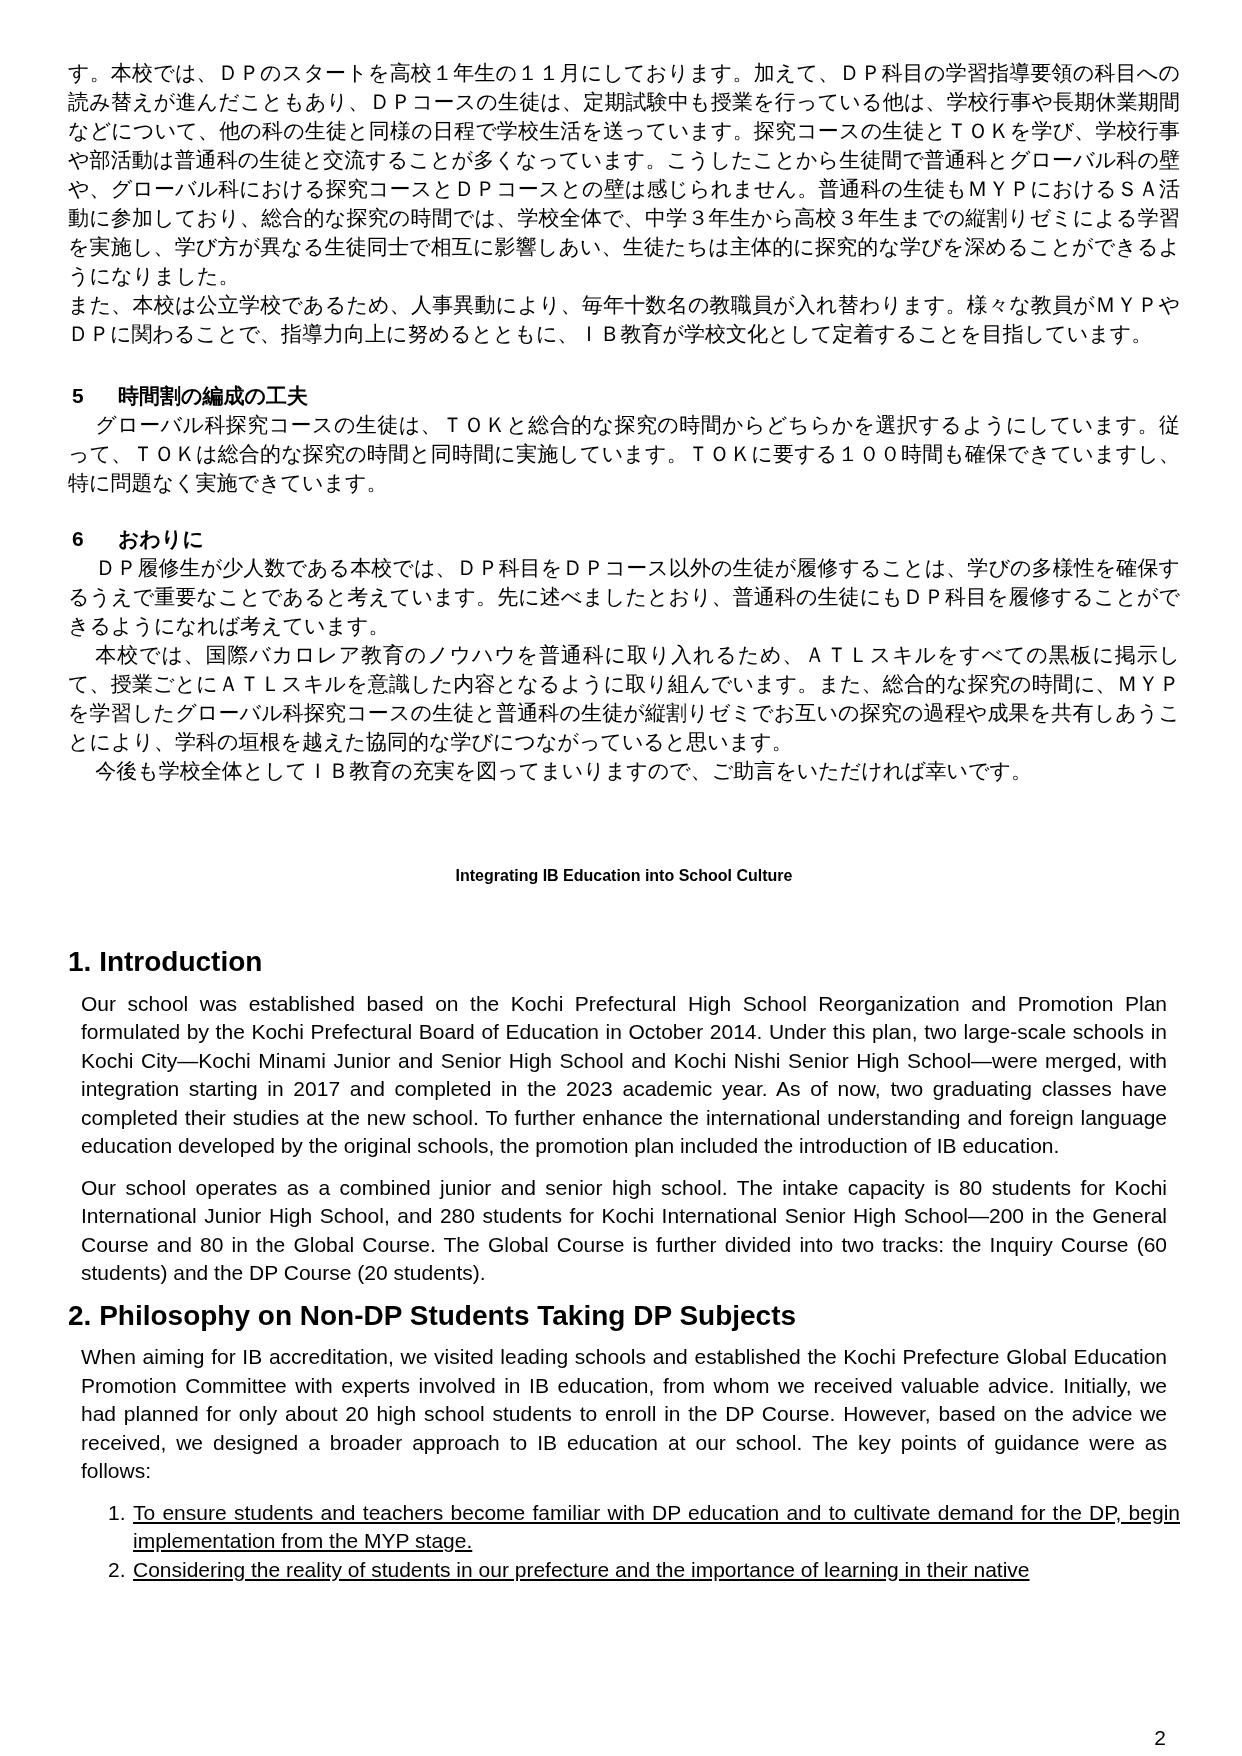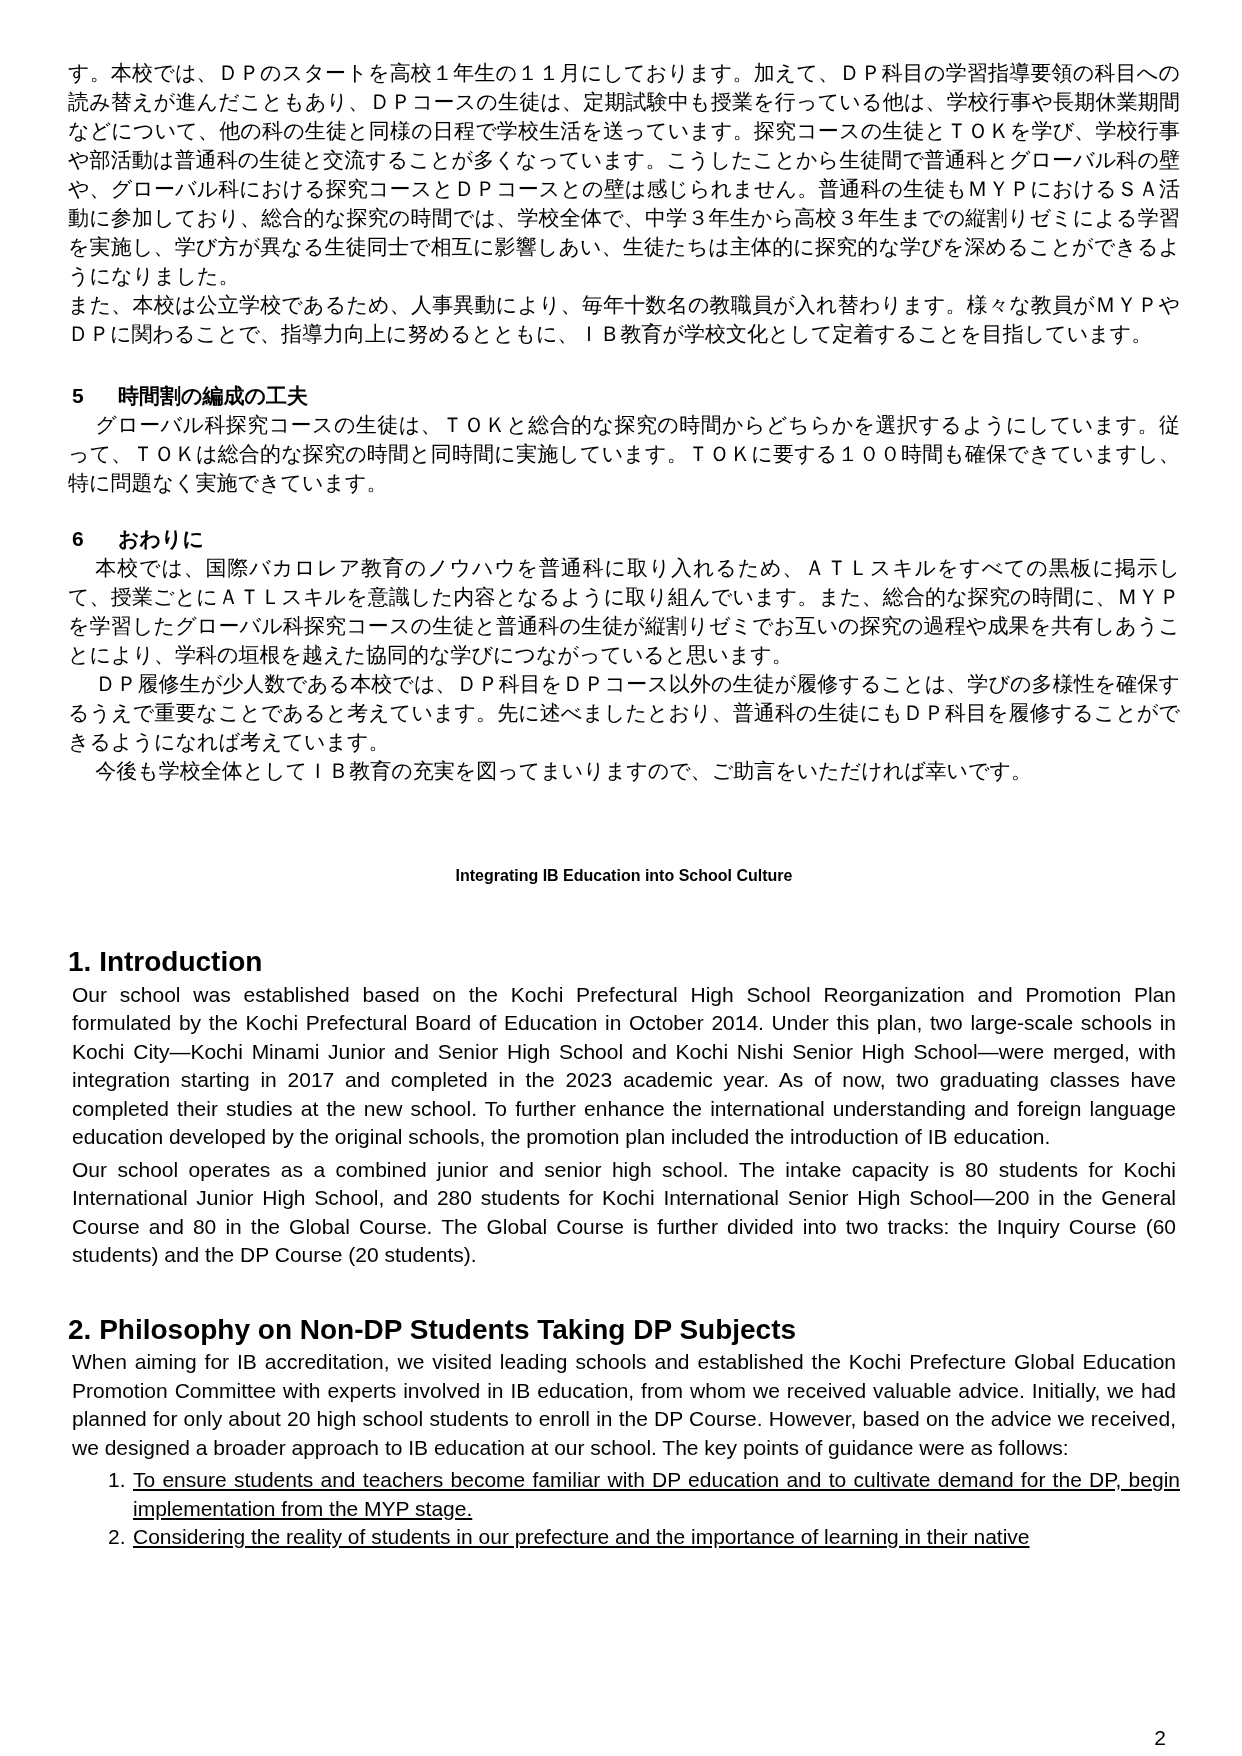--- a/index.html
+++ b/index.html
@@ -49,23 +49,23 @@
     font-size: 16px;
     line-height: 30px;
   }
   
   .en-heading {
     margin: 57px 0 0 0;
     font-size: 28px;
     line-height: 28.5px;
     font-weight: bold;
   }
-  .en-heading.second { margin-top: 46px; }
+  .en-heading.second { margin-top: 14px; }
   .en-para {
-    margin: 4px;
+    margin: 13px;
     font-size: 21px;
     line-height: 28.5px;
     text-align: justify;
   }
   .en-list { margin: 0; }
   .en-list-item {
     display: flex;
     font-size: 21px;
     line-height: 28.5px;
   }
@@ -98,22 +98,22 @@
   <div class="jp-heading">
     <span class="sec-num">5</span>
     <span>時間割の編成の工夫</span>
   </div>
   <p class="jp-para indent">グローバル科探究コースの生徒は、ＴＯＫと総合的な探究の時間からどちらかを選択するようにしています。従って、ＴＯＫは総合的な探究の時間と同時間に実施しています。ＴＯＫに要する１００時間も確保できていますし、特に問題なく実施できています。</p>
 
   <div class="jp-heading second">
     <span class="sec-num">6</span>
     <span>おわりに</span>
   </div>
+  <p class="jp-para indent">ＤＰ履修生が少人数である本校では、ＤＰ科目をＤＰコース以外の生徒が履修することは、学びの多様性を確保するうえで重要なことであると考えています。先に述べましたとおり、普通科の生徒にもＤＰ科目を履修することができるようになれば考えています。</p>
   <p class="jp-para indent">本校では、国際バカロレア教育のノウハウを普通科に取り入れるため、ＡＴＬスキルをすべての黒板に掲示して、授業ごとにＡＴＬスキルを意識した内容となるように取り組んでいます。また、総合的な探究の時間に、ＭＹＰを学習したグローバル科探究コースの生徒と普通科の生徒が縦割りゼミでお互いの探究の過程や成果を共有しあうことにより、学科の垣根を越えた協同的な学びにつながっていると思います。</p>
-  <p class="jp-para indent">ＤＰ履修生が少人数である本校では、ＤＰ科目をＤＰコース以外の生徒が履修することは、学びの多様性を確保するうえで重要なことであると考えています。先に述べましたとおり、普通科の生徒にもＤＰ科目を履修することができるようになれば考えています。</p>
   <p class="jp-para indent">今後も学校全体としてＩＢ教育の充実を図ってまいりますので、ご助言をいただければ幸いです。</p>
 
   <div class="en-title">
     <div>Integrating IB Education into School Culture</div>
   </div>
 
   <h3 class="en-heading">1. Introduction</h3>
   <p class="en-para">Our school was established based on the Kochi Prefectural High School Reorganization and Promotion Plan formulated by the Kochi Prefectural Board of Education in October 2014. Under this plan, two large-scale schools in Kochi City—Kochi Minami Junior and Senior High School and Kochi Nishi Senior High School—were merged, with integration starting in 2017 and completed in the 2023 academic year. As of now, two graduating classes have completed their studies at the new school. To further enhance the international understanding and foreign language education developed by the original schools, the promotion plan included the introduction of IB education.</p>
   <p class="en-para">Our school operates as a combined junior and senior high school. The intake capacity is 80 students for Kochi International Junior High School, and 280 students for Kochi International Senior High School—200 in the General Course and 80 in the Global Course. The Global Course is further divided into two tracks: the Inquiry Course (60 students) and the DP Course (20 students).</p>
 

